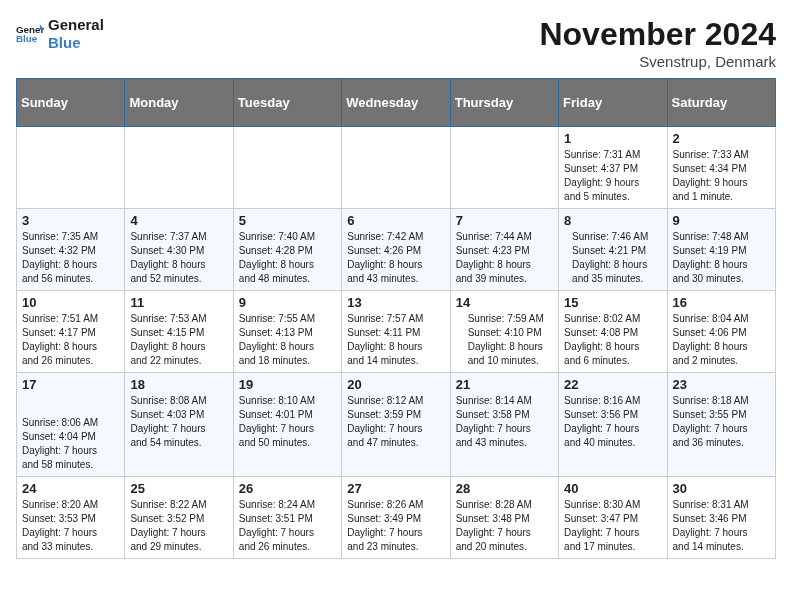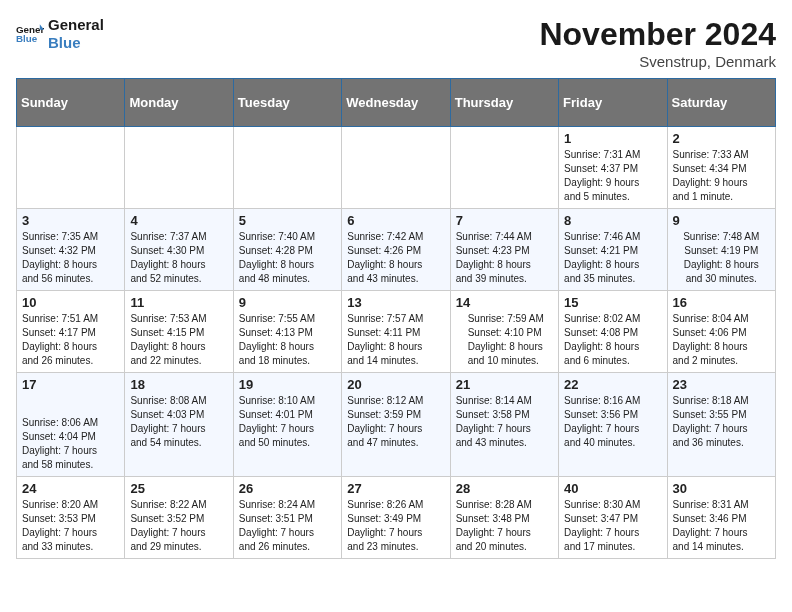--- a/index.html
+++ b/index.html
@@ -166,28 +166,28 @@
         </td>
         <td>
           <span class="day-number">7</span>
           <div class="day-info" style="white-space: pre-line;">Sunrise: 7:44 AM
 Sunset: 4:23 PM
 Daylight: 8 hours
 and 39 minutes.</div>
         </td>
         <td>
           <span class="day-number">8</span>
-          <div class="day-info" style="white-space: pre-line;">Sunrise: 7:46 AM
+          <div class="day-info" style="white-space: pre-line; margin-left: 8px;">Sunrise: 7:46 AM
 Sunset: 4:21 PM
 Daylight: 8 hours
 and 35 minutes.</div>
         </td>
         <td>
           <span class="day-number">9</span>
-          <div class="day-info" style="white-space: pre-line; text-align: center;">Sunrise: 7:48 AM
+          <div class="day-info" style="white-space: pre-line;">Sunrise: 7:48 AM
 Sunset: 4:19 PM
 Daylight: 8 hours
 and 30 minutes.</div>
         </td>
       </tr>
       <tr>
         <td>
           <span class="day-number">10</span>
           <div class="day-info" style="white-space: pre-line;">Sunrise: 7:51 AM
 Sunset: 4:17 PM

